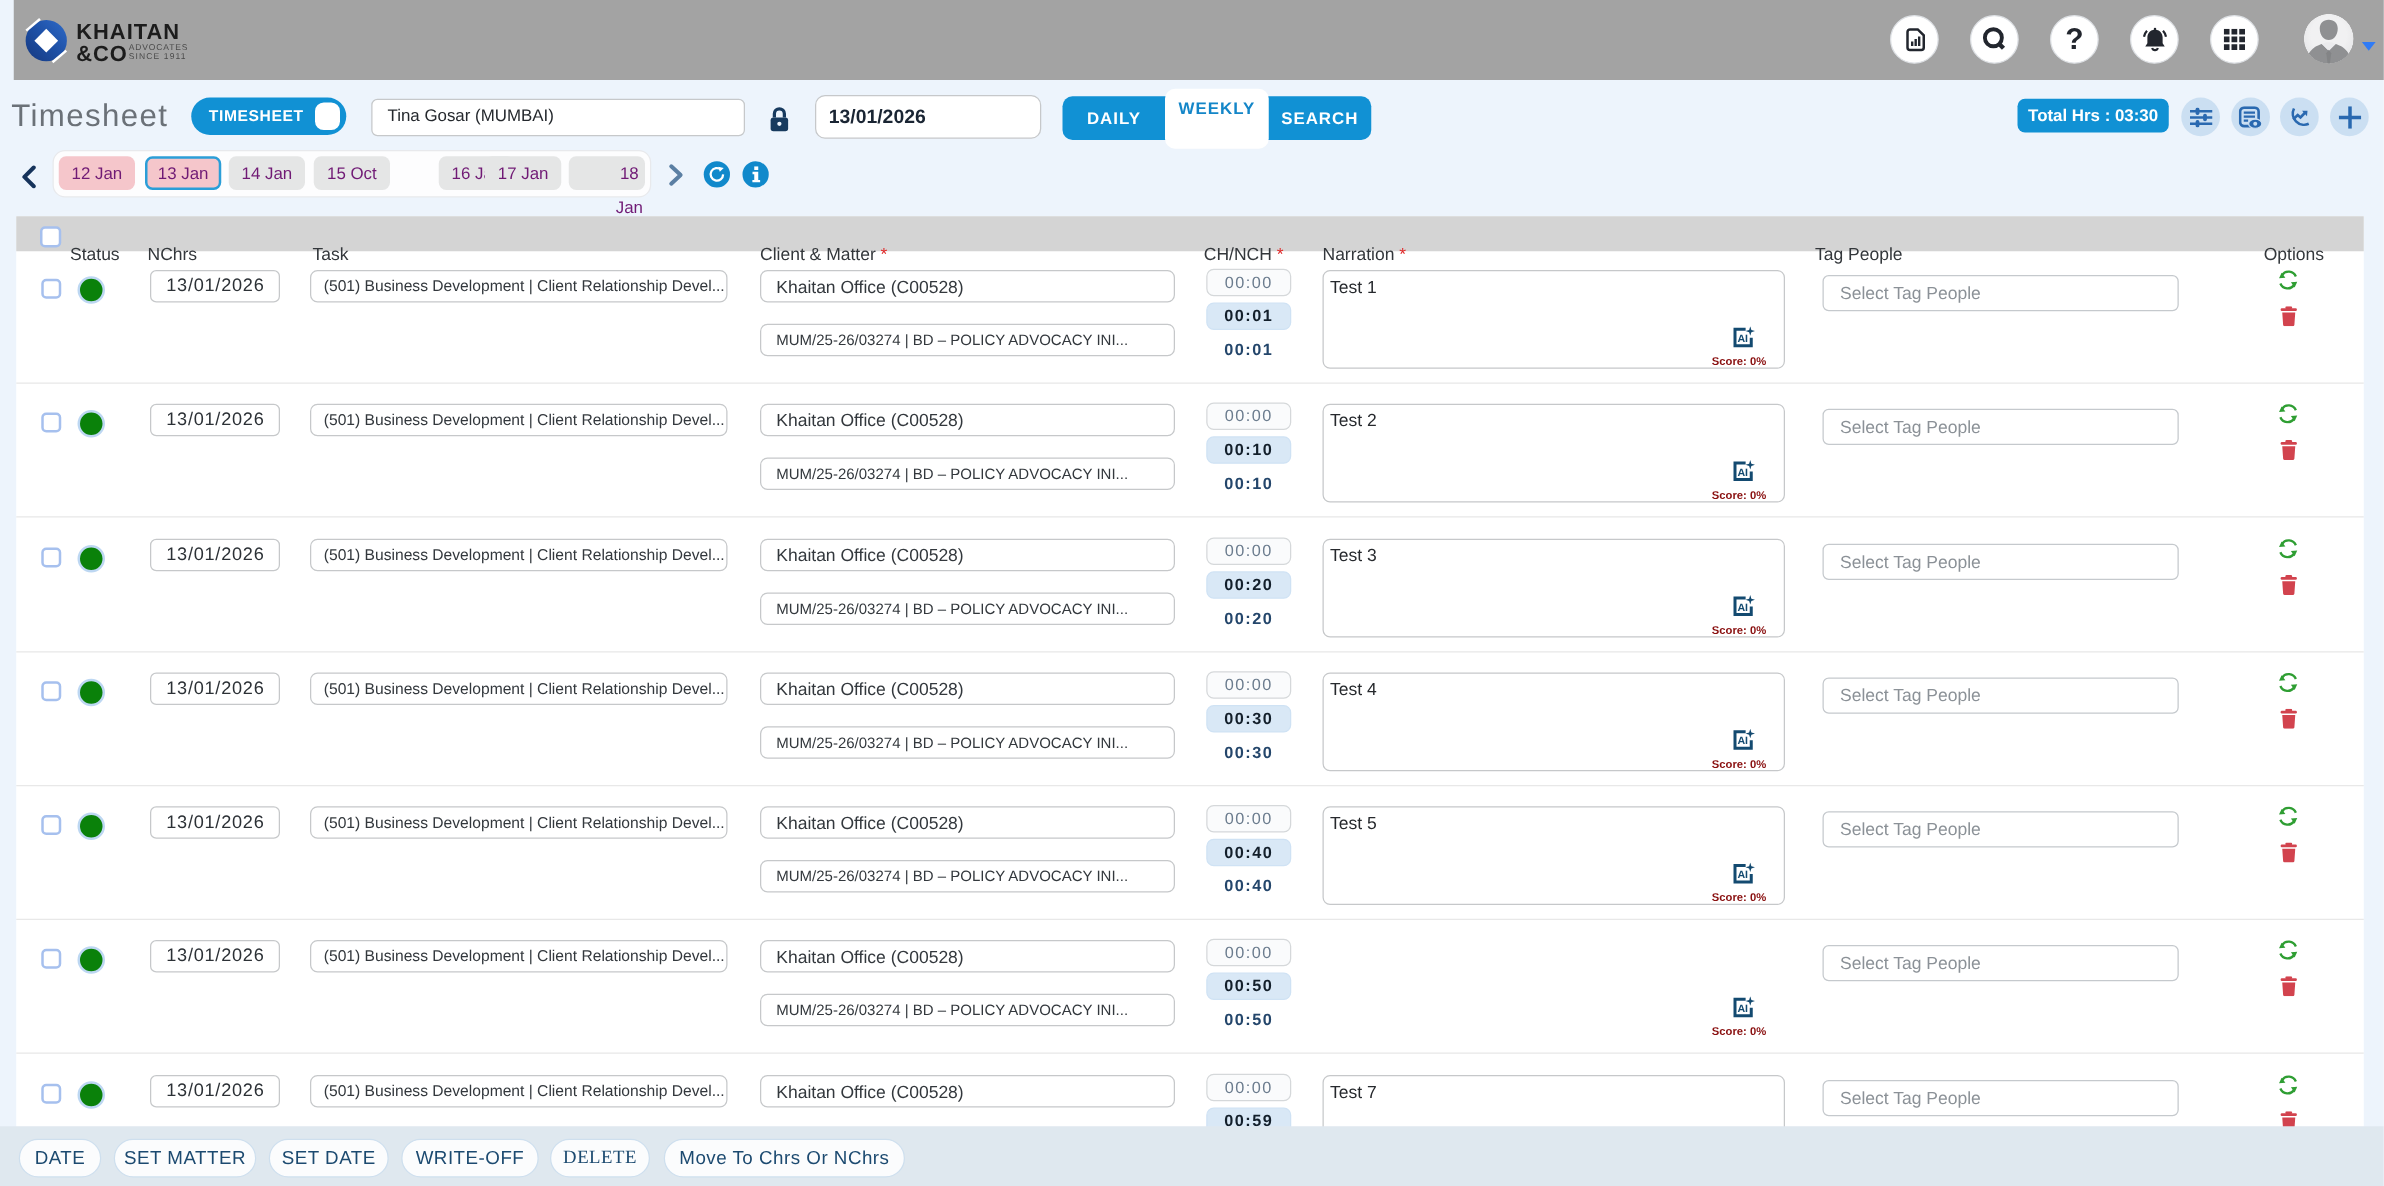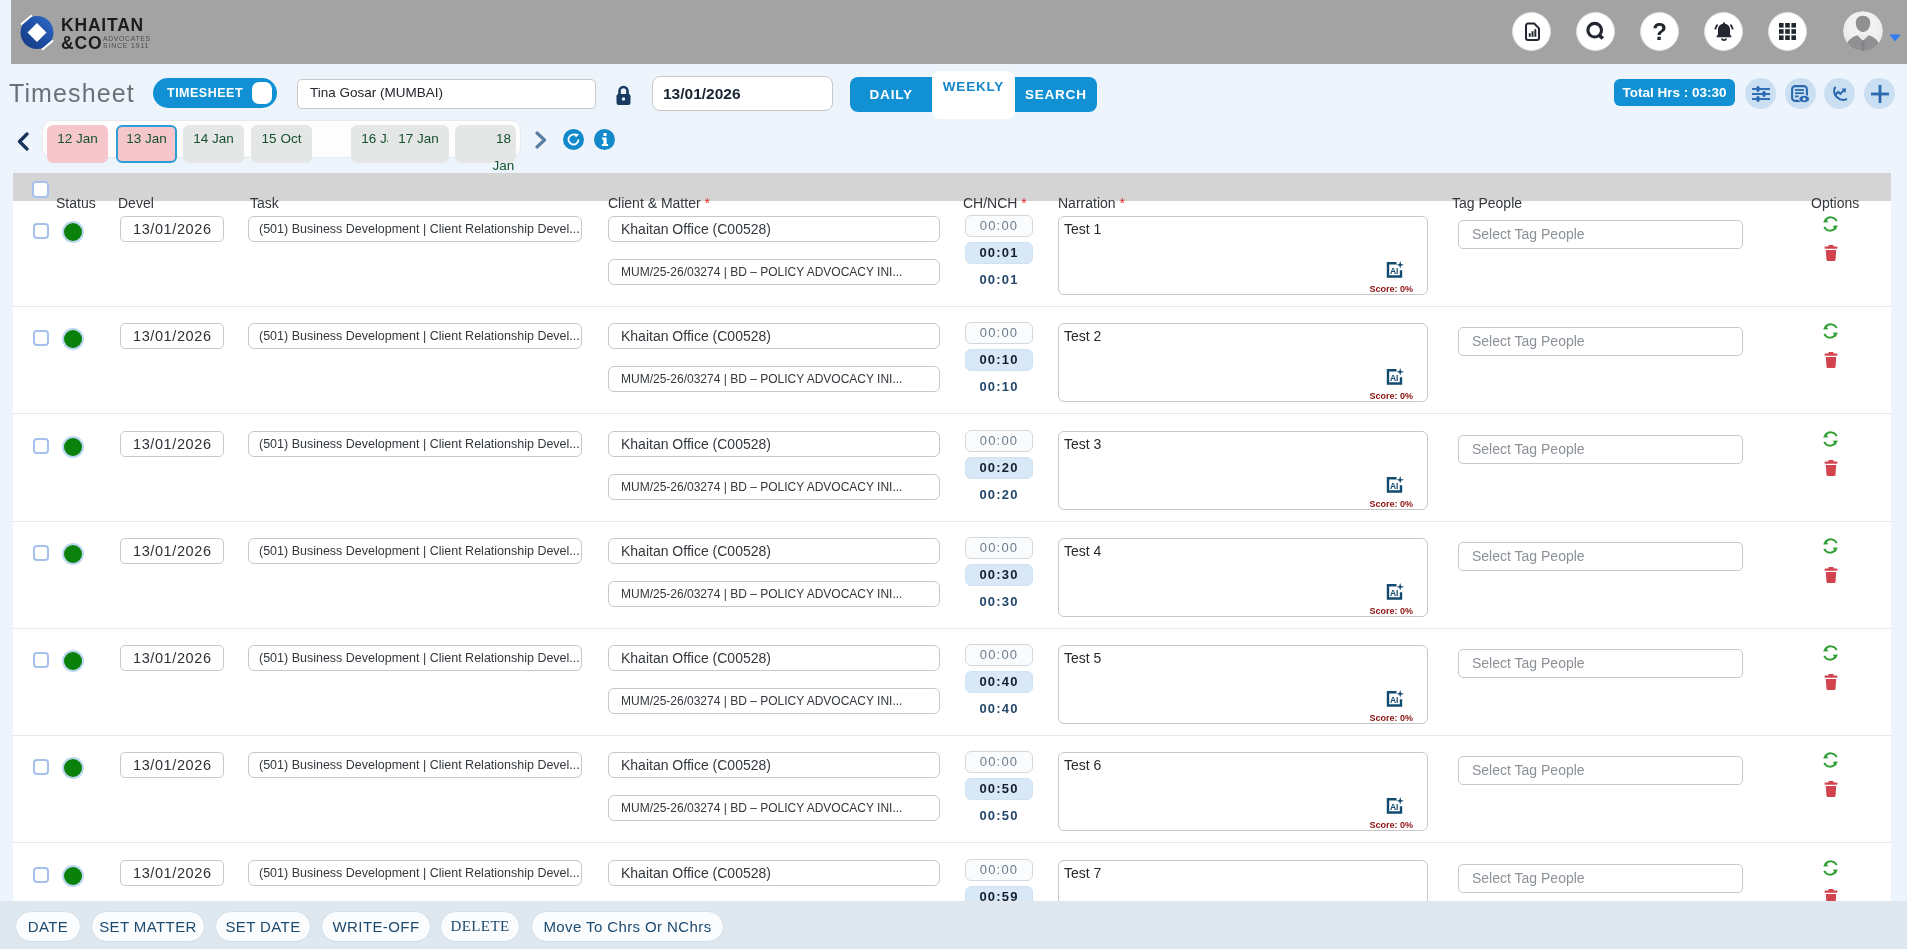--- a/index.html
+++ b/index.html
@@ -15,21 +15,21 @@
 .inp{position:absolute;background:#fff;border:1px solid #c6c8ca;border-radius:5px;color:#24282d;white-space:nowrap;overflow:hidden;}
 .nameinp{left:297px;top:79px;width:299px;height:30px;font-size:13.5px;line-height:26px;padding-left:12px;}
 .dateinp{left:652px;top:76px;width:181px;height:35px;font-size:15.5px;font-weight:600;line-height:33px;padding-left:10px;border-radius:8px;color:#1a2533;}
 .seg{position:absolute;left:850px;top:77px;width:247px;height:35px;border-radius:8px;background:#1191d4;display:flex;align-items:center;}
 .seg span{flex:1;text-align:center;color:#fff;font-size:13.5px;font-weight:700;letter-spacing:0.8px;}
 .seg .sel{background:#fff;color:#1486c8;border-radius:8px;height:48px;line-height:32px;margin:0 0;}
 .totalhrs{position:absolute;left:1614px;top:79px;width:121px;height:27px;background:#1191d4;border-radius:6px;color:#fff;font-size:13.5px;font-weight:700;text-align:center;line-height:27px;}
 .cic{position:absolute;top:78px;width:31px;height:31px;border-radius:50%;background:#cbdff2;display:flex;align-items:center;justify-content:center;}
 
 .tabwrap{position:absolute;left:42px;top:120px;width:479px;height:38px;border:1px solid #e8e9ec;border-radius:10px;background:#fdfdfe;}
-.dtab{position:absolute;top:5.5px;width:61px;height:38px;border-radius:6px;background:#e5e6e6;color:#14532d;font-size:13.5px;text-align:center;line-height:27px;}
+.dtab{position:absolute;top:5.5px;width:61px;height:27px;border-radius:6px;background:#e5e6e6;color:#701a75;font-size:13.5px;text-align:center;line-height:27px;}
 .dtab.pink{background:#f5c6cb;}
 .dtab.seld{border:2px solid #2b9ed8;line-height:23px;}
 .bcirc{position:absolute;top:129px;width:21px;height:21px;border-radius:50%;background:#1189cb;display:flex;align-items:center;justify-content:center;}
 
 .tbl{position:absolute;left:13px;top:173px;width:1878px;height:733px;background:#fff;}
 .thead{position:absolute;left:0;top:0;width:100%;height:28px;background:#d4d4d4;}
 .th{position:absolute;top:22px;font-size:14px;color:#33373b;white-space:nowrap;}
 .th b{color:#e02b2b;font-weight:400;}
 .hcb{position:absolute;left:19px;top:7.5px;width:17px;height:17px;border:2px solid #a6c0ee;border-radius:4px;background:#fff;}
 .row{position:absolute;left:0;width:100%;height:105.5px;border-bottom:1px solid #e8e8e8;}
@@ -205,21 +205,21 @@
 <div class="bcirc" style="left:594px;">
     <svg width="8" height="13" viewBox="0 0 8 13">
       <rect x="2.4" y="0" width="3.2" height="3" fill="#fff"></rect>
       <path d="M1 4.4 h4.6 v6.6 h1.5 v2 H0.9 v-2 H2.4 v-4.6 H1 z" fill="#fff"></path>
     </svg>
   </div>
 <div class="tbl">
 <div class="thead">
 <span class="hcb"></span>
 <span class="th" style="left:43px;">Status</span>
-<span class="th" style="left:105px;">Devel</span>
+<span class="th" style="left:105px;">NChrs</span>
 <span class="th" style="left:237px;">Task</span>
 <span class="th" style="left:595px;">Client &amp; Matter <b>*</b></span>
 <span class="th" style="left:950px;">CH/NCH <b>*</b></span>
 <span class="th" style="left:1045px;">Narration <b>*</b></span>
 <span class="th" style="left:1439px;">Tag People</span>
 <span class="th" style="left:1798px;">Options</span>
 </div>
 <div class="row" style="top:28px;">
 <span class="cb"></span>
       <span class="dot"></span>
@@ -373,21 +373,20 @@
 <div class="row" style="top:564px;">
 <span class="cb"></span>
       <span class="dot"></span>
 <div class="inp rdate">13/01/2026</div>
 <div class="inp rtask">(501) Business Development | Client Relationship Devel...</div>
 <div class="inp rclient">Khaitan Office (C00528)</div>
 <div class="inp rmatter">MUM/25-26/03274 | BD – POLICY ADVOCACY INI...</div>
 <div class="t1">00:00</div>
       <div class="t2">00:50</div>
       <div class="t3">00:50</div>
-<div class="inp narr">Test 6</div>
 <div class="abs" style="left:1372px;top:60px;"><svg width="19" height="18" viewBox="0 0 19 18">
           <path d="M11.5 2.3 H3 V15.5 H16 V9.2" fill="none" stroke="#134a70" stroke-width="2.4"></path>
           <path d="M15.2 0 L16.1 2.9 L19 3.8 L16.1 4.7 L15.2 7.6 L14.3 4.7 L11.4 3.8 L14.3 2.9 Z" fill="#134a70"></path>
           <text x="9.2" y="12.6" font-family="Liberation Sans" font-size="8.5" font-weight="700" fill="#134a70" text-anchor="middle">AI</text>
         </svg></div>
 <div class="score">Score: 0%</div>
 <div class="inp tag">Select Tag People</div>
 <div class="abs" style="left:1809px;top:15px;"><svg width="17" height="16" viewBox="0 0 17 16">
           <path d="M14.7 5.2 A 6.3 6.3 0 0 0 3.6 4.2" fill="none" stroke="#2f9e33" stroke-width="1.9"></path>
           <polygon points="1.2,6.6 6.3,6.2 3.3,2.1" fill="#2f9e33"></polygon>

